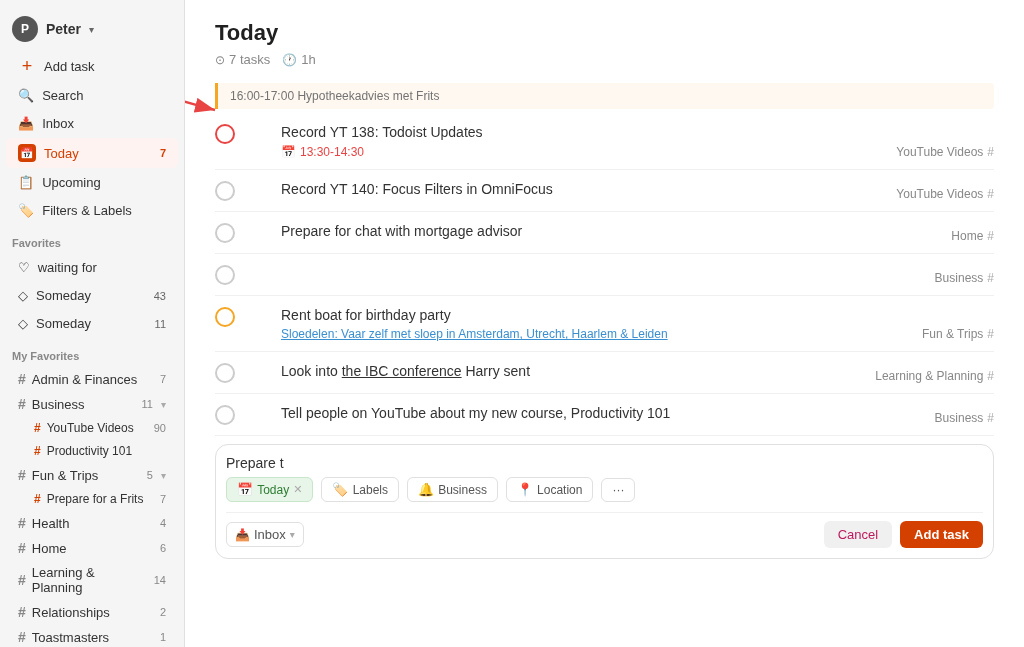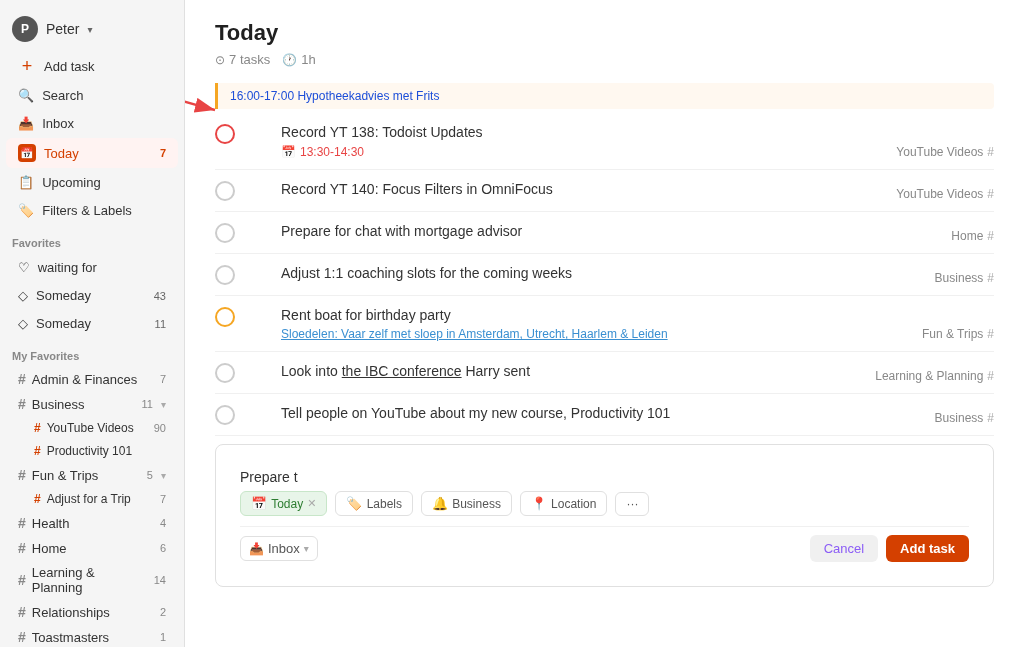--- a/index.html
+++ b/index.html
@@ -14,21 +14,21 @@
       padding: 8px 0;
       border-right: 1px solid #e0e0e0;
       flex-shrink: 0;
     }
     .sidebar-user {
       display: flex; align-items: center; padding: 8px 12px; cursor: pointer; gap: 8px;
     }
     .avatar {
       width: 26px; height: 26px; border-radius: 50%; background: #555; display: flex; align-items: center; justify-content: center; color: white; font-size: 12px; font-weight: bold;
     }
-    .sidebar-user-name { font-size: 14px; font-weight: 400; color: #333; }
+    .sidebar-user-name { font-size: 14px; font-weight: 700; color: #333; }
     .chevron-icon { font-size: 10px; color: #666; }
 
     .sidebar-action {
       display: flex; align-items: center; gap: 8px; padding: 6px 12px; cursor: pointer; color: #333; font-size: 13px; border-radius: 6px; margin: 1px 6px;
     }
     .sidebar-action .icon { width: 18px; height: 18px; display: flex; align-items: center; justify-content: center; font-size: 14px; }
 
     .sidebar-nav-item {
       display: flex; align-items: center; gap: 8px; padding: 6px 12px; cursor: pointer; color: #333; font-size: 13px; border-radius: 6px; margin: 1px 6px; position: relative;
     }
@@ -68,21 +68,21 @@
       font-size: 22px; font-weight: 700; color: #202020; margin-bottom: 6px;
     }
 
     .page-meta {
       display: flex; align-items: center; gap: 12px; color: #888; font-size: 13px; margin-bottom: 16px;
     }
     .page-meta span { display: flex; align-items: center; gap: 4px; }
 
     
     .time-block {
-      background: #fff8f0; border-left: 3px solid #f5a623; padding: 6px 12px; font-size: 12px; color: #1d4ed8; margin-bottom: 4px; border-radius: 0 4px 4px 0;
+      background: #fff8f0; border-left: 3px solid #f5a623; padding: 6px 12px; font-size: 12px; color: #737373; margin-bottom: 4px; border-radius: 0 4px 4px 0;
     }
 
     
     .task-item {
       display: flex; align-items: flex-start; padding: 10px 0; border-bottom: 1px solid #f0f0f0; position: relative; gap: 36px;
     }
     .task-item:last-child { border-bottom: none; }
 
     .task-checkbox {
       width: 20px; height: 20px; border: 2px solid #ccc; border-radius: 50%; flex-shrink: 0; margin-right: 10px; margin-top: 1px; cursor: pointer;
@@ -96,21 +96,21 @@
     .task-subtitle .cal-icon { color: #4caf7d; }
     .task-subtitle .time { color: #e84444; }
     .task-subtitle .link { color: #3a8fd1; text-decoration: underline; cursor: pointer; }
 
     .task-project {
       font-size: 12px; color: #888; margin-left: auto; display: flex; align-items: center; gap: 4px; white-space: nowrap; padding-left: 12px; align-self: flex-end;
     }
 
     
     .add-task-form {
-      border: 1px solid #e0e0e0; border-radius: 8px; padding: 24px; margin-top: 8px; background: white;
+      border: 1px solid #e0e0e0; border-radius: 13px; padding: 10px; margin-top: 8px; background: white;
     }
     .add-task-input {
       width: 100%; border: none; outline: none; font-size: 14px; color: #333; margin-bottom: 6px;
     }
     .add-task-description {
       font-size: 13px; color: #aaa; margin-bottom: 10px;
     }
     .add-task-actions {
       display: flex; align-items: center; gap: 8px; flex-wrap: wrap;
     }
@@ -120,21 +120,21 @@
     .action-btn .x { color: #aaa; cursor: pointer; font-size: 11px; }
 
     .form-footer {
       display: flex; align-items: center; justify-content: space-between; margin-top: 10px; padding-top: 8px; border-top: 1px solid #f0f0f0;
     }
     .inbox-selector {
       display: flex; align-items: center; gap: 4px; font-size: 13px; color: #555; cursor: pointer; padding: 4px 8px; border: 1px solid #e0e0e0; border-radius: 6px;
     }
     .form-buttons { display: flex; gap: 8px; }
     .btn-cancel {
-      padding: 6px 14px; border: none; background: #f0f0f0; border-radius: 6px; font-size: 13px; cursor: pointer; color: #8b5cf6;
+      padding: 6px 14px; border: none; background: #f0f0f0; border-radius: 6px; font-size: 13px; cursor: pointer; color: #be185d;
     }
     .btn-add {
       padding: 6px 14px; border: none; background: #d44000; border-radius: 6px; font-size: 13px; cursor: pointer; color: white; font-weight: 600;
     }
   </style>
 </head>
 <body>
 
 <div class="sidebar">
 
@@ -222,21 +222,21 @@
 
   <div class="sidebar-project">
     <span class="hash">#</span>
     <span>Fun &amp; Trips</span>
     <span class="badge">5</span>
     <span class="expand">▾</span>
   </div>
 
   <div class="sidebar-subproject">
     <span class="hash">#</span>
-    <span>Adjust for a Trip</span>
+    <span>Prepare for a Frits</span>
     <span class="badge">7</span>
   </div>
 
   <div class="sidebar-project">
     <span class="hash">#</span>
     <span>Health</span>
     <span class="badge">4</span>
   </div>
 
   <div class="sidebar-project">
@@ -323,23 +323,20 @@
       <div class="task-title">Prepare for chat with mortgage advisor</div>
     </div>
     <div class="task-project">
       <span>Home</span>
       <span style="color:#aaa;">#</span>
     </div>
   </div>
 
   <div class="task-item">
     <div class="task-checkbox"></div>
-    <div class="task-body">
-      <div class="task-title">Adjust 1:1 coaching slots for the coming weeks</div>
-    </div>
     <div class="task-project">
       <span>Business</span>
       <span style="color:#aaa;">#</span>
     </div>
   </div>
 
   <div class="task-item">
     <div class="task-checkbox orange" style="border-color:#f5a623;"></div>
     <div class="task-body">
       <div class="task-title">Rent boat for birthday party</div>

